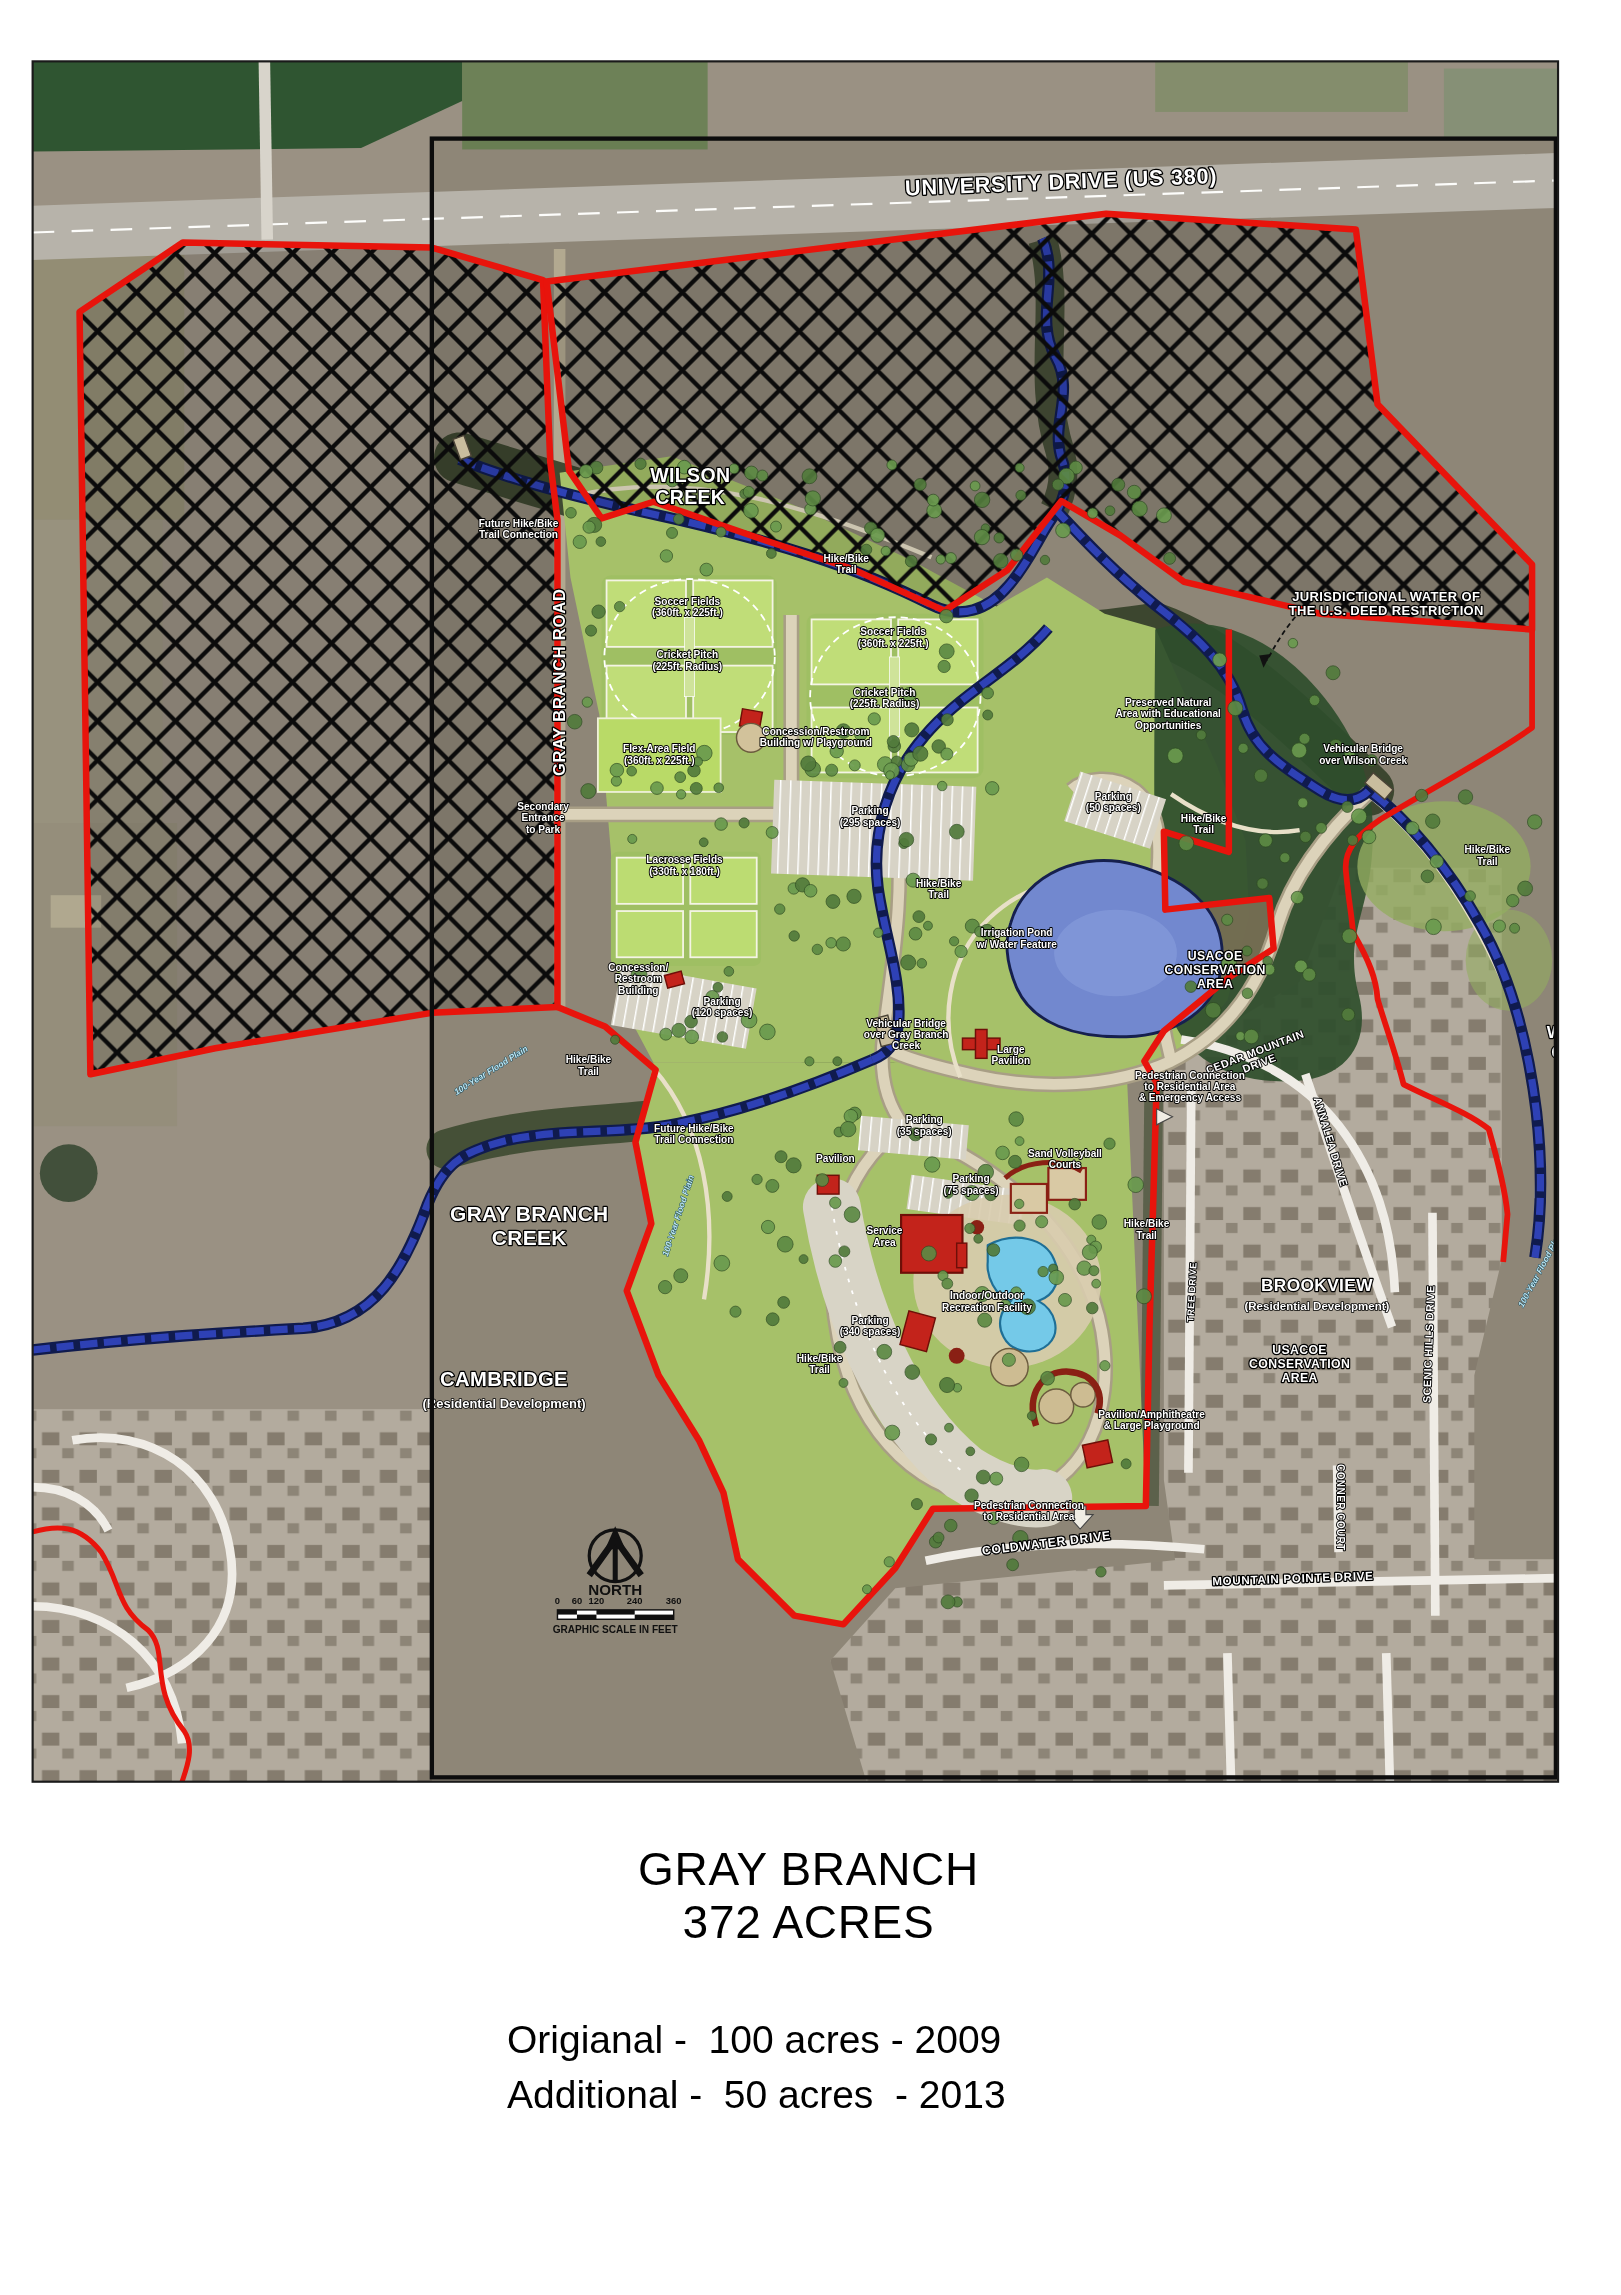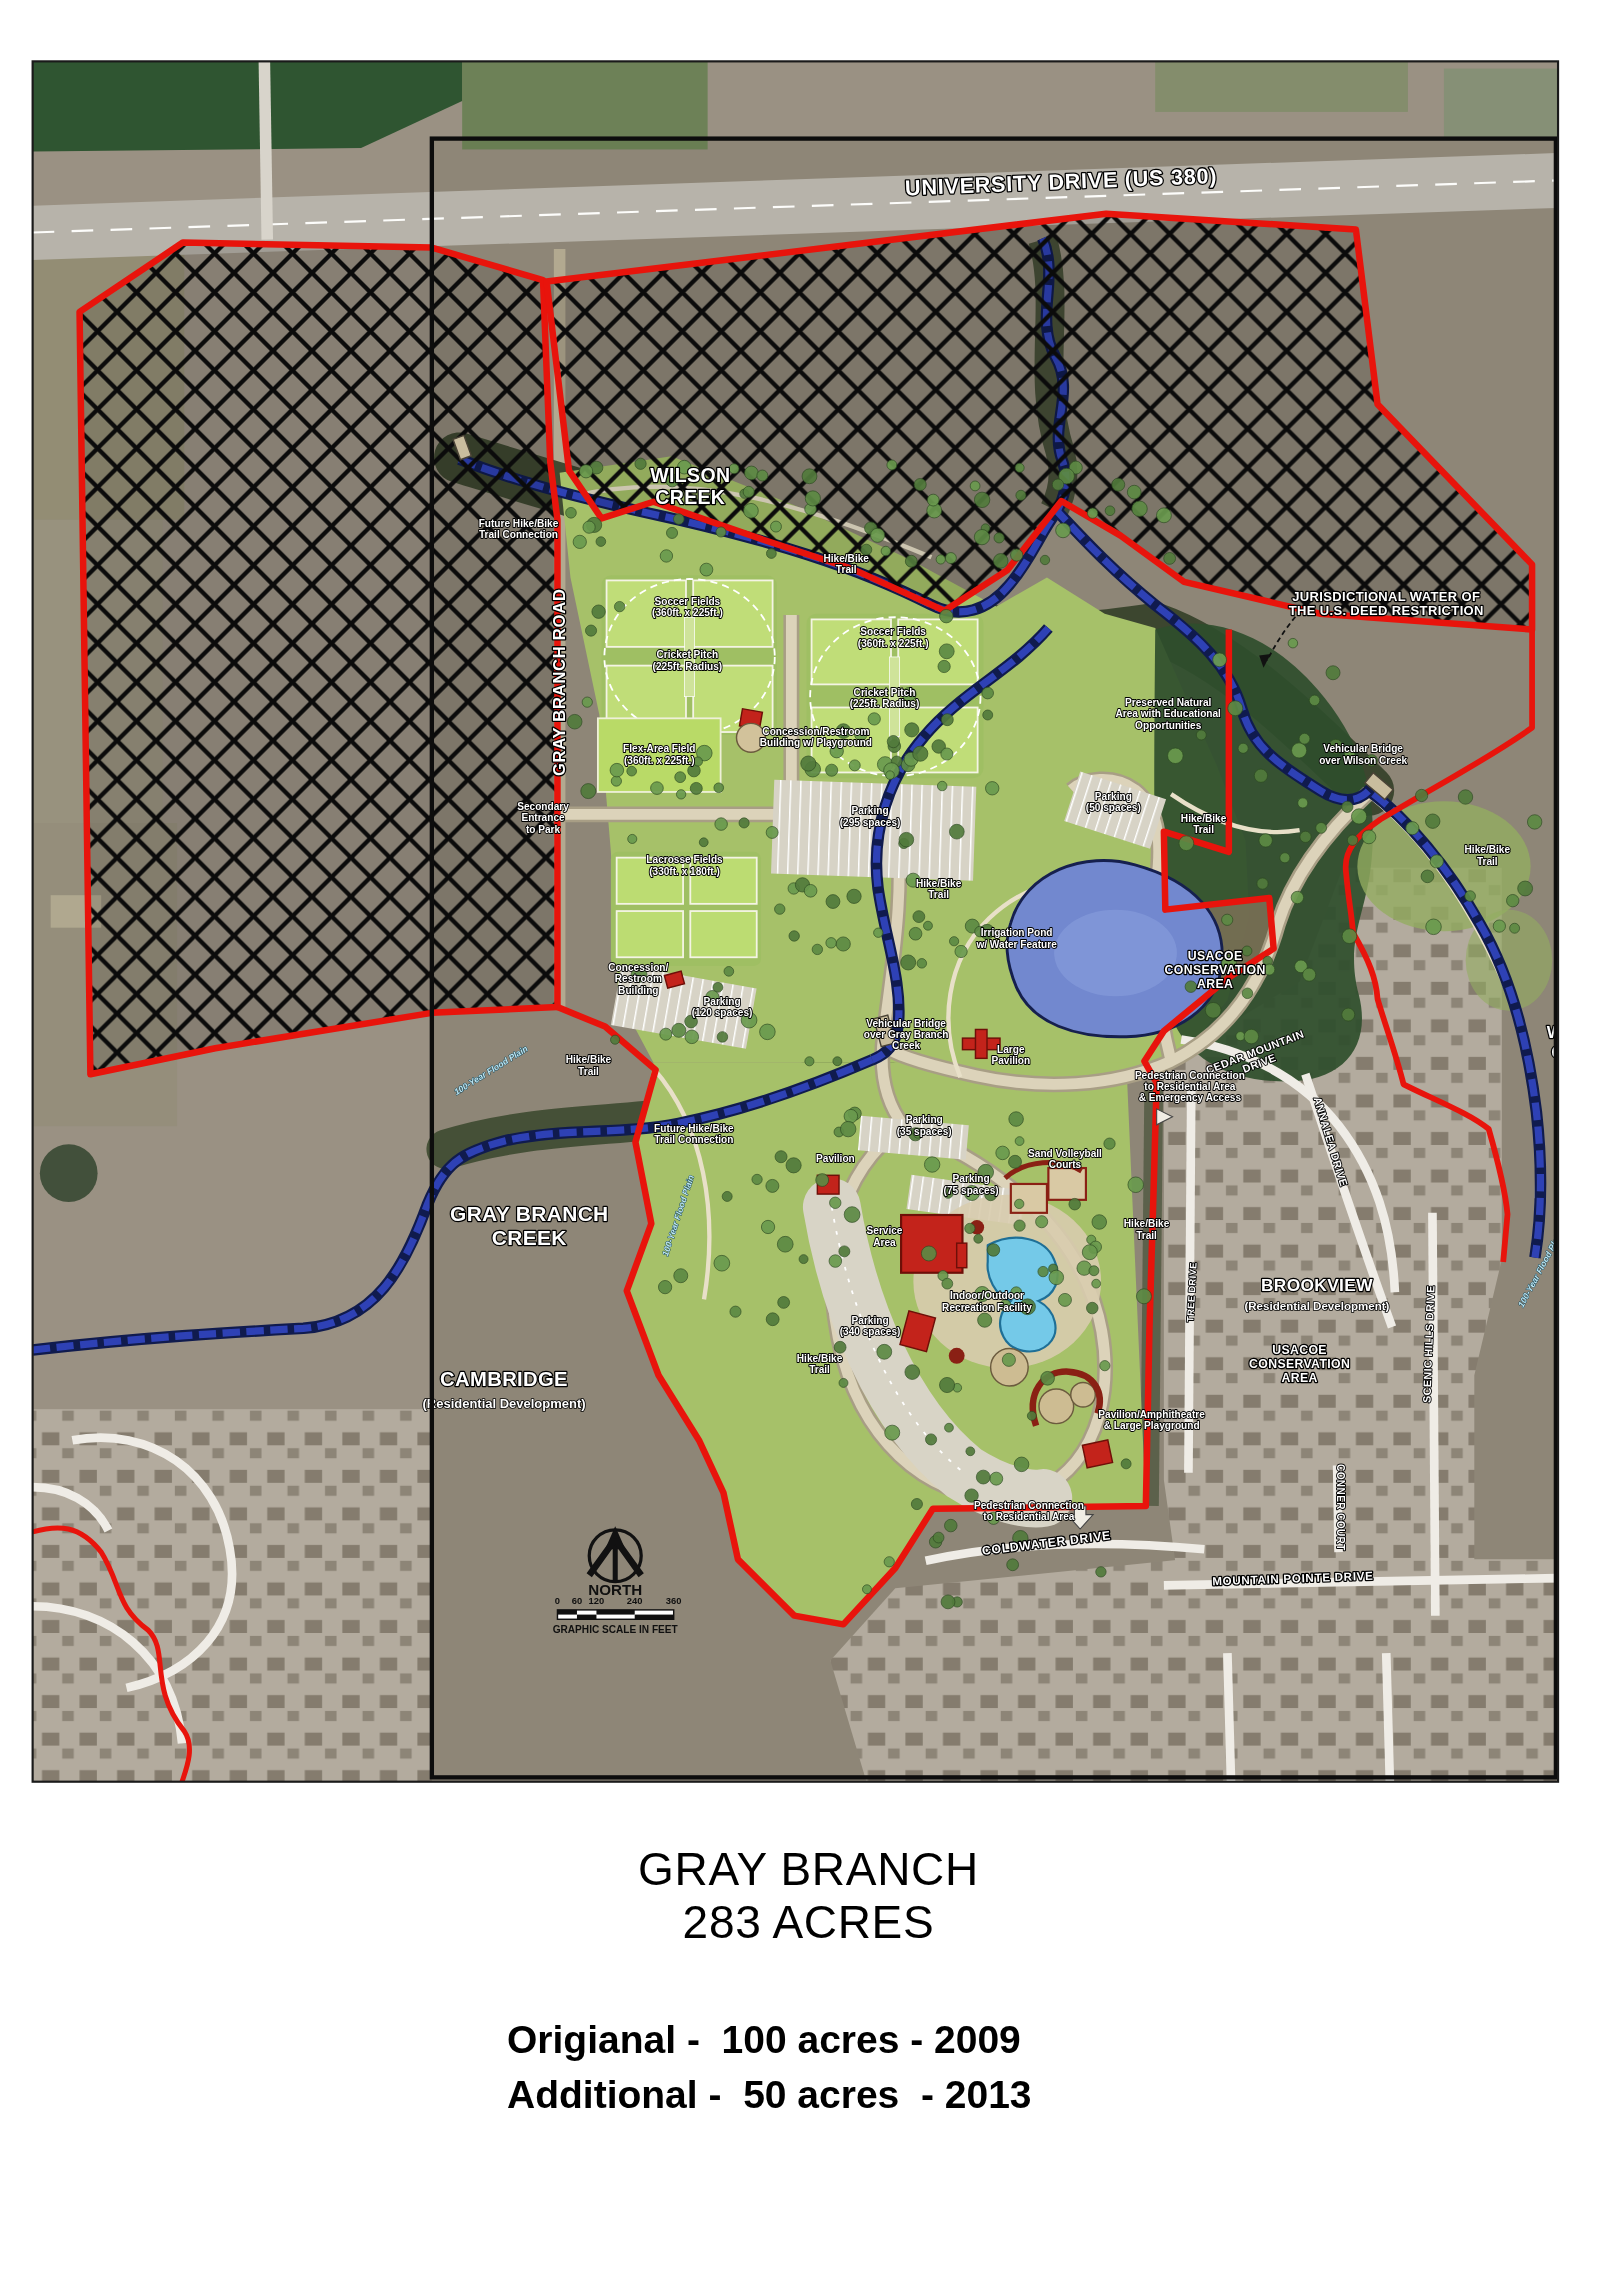--- a/index.html
+++ b/index.html
@@ -10,21 +10,21 @@
        paint-order:stroke;stroke-linejoin:round}
   .w  {fill:#fff;stroke:#000;stroke-width:2.6px}
   .rd {fill:#fff;stroke:#000;stroke-width:3.6px;letter-spacing:1px}
   .rd2{fill:#fff;stroke:#000;stroke-width:2.6px;letter-spacing:.5px}
   .ar {fill:#fff;stroke:#000;stroke-width:3.4px;letter-spacing:.5px}
   .ar2{fill:#fff;stroke:#000;stroke-width:2.4px}
   .fl {fill:#bfe7f4;stroke:#114254;stroke-width:1.3px;font-style:italic}
   .blk{fill:#101010;stroke:none}
   .title-block{position:absolute;left:404px;top:1843px;width:809px;text-align:center;color:#000}
   .tb-heading{font-size:46px;line-height:1.16;font-weight:400;letter-spacing:0.7px}
-  .tb-lines{margin-top:62px;text-align:left;padding-left:103px;font-size:39px;line-height:1.42;font-weight:700}
+  .tb-lines{margin-top:62px;text-align:left;padding-left:103px;font-size:39px;line-height:1.42;font-weight:400}
   .tb-lines div{white-space:pre}
   .tb-indent{padding-left:94px}
 </style>
 </head>
 <body>
 
 <div id="page">
 
 <svg id="site-map" width="1621" height="2295" viewBox="0 0 2245 3179" xmlns="http://www.w3.org/2000/svg">
   <defs>
@@ -624,21 +624,21 @@
           <text x="852" y="2262" class="lbl blk" font-size="14"><tspan x="852" dy="0">GRAPHIC SCALE IN FEET</tspan></text>
         </g>
   </g>
 
   <rect x="598" y="192" width="1557" height="2270" fill="none" stroke="#0d0d0d" stroke-width="6"></rect>
   <rect x="45" y="85" width="2113" height="2383" fill="none" stroke="#1a1a1a" stroke-width="3"></rect>
 </svg>
 
 <div class="title-block">
   <div class="tb-heading">GRAY BRANCH</div>
-  <div class="tb-heading">283 ACRES</div>
+  <div class="tb-heading">372 ACRES</div>
   <div class="tb-lines">
     <div>Origianal -  100 acres - 2009</div>
     <div>Additional -  50 acres  - 2013</div>
   </div>
 </div>
 
 </div>
 
 
 </body></html>

